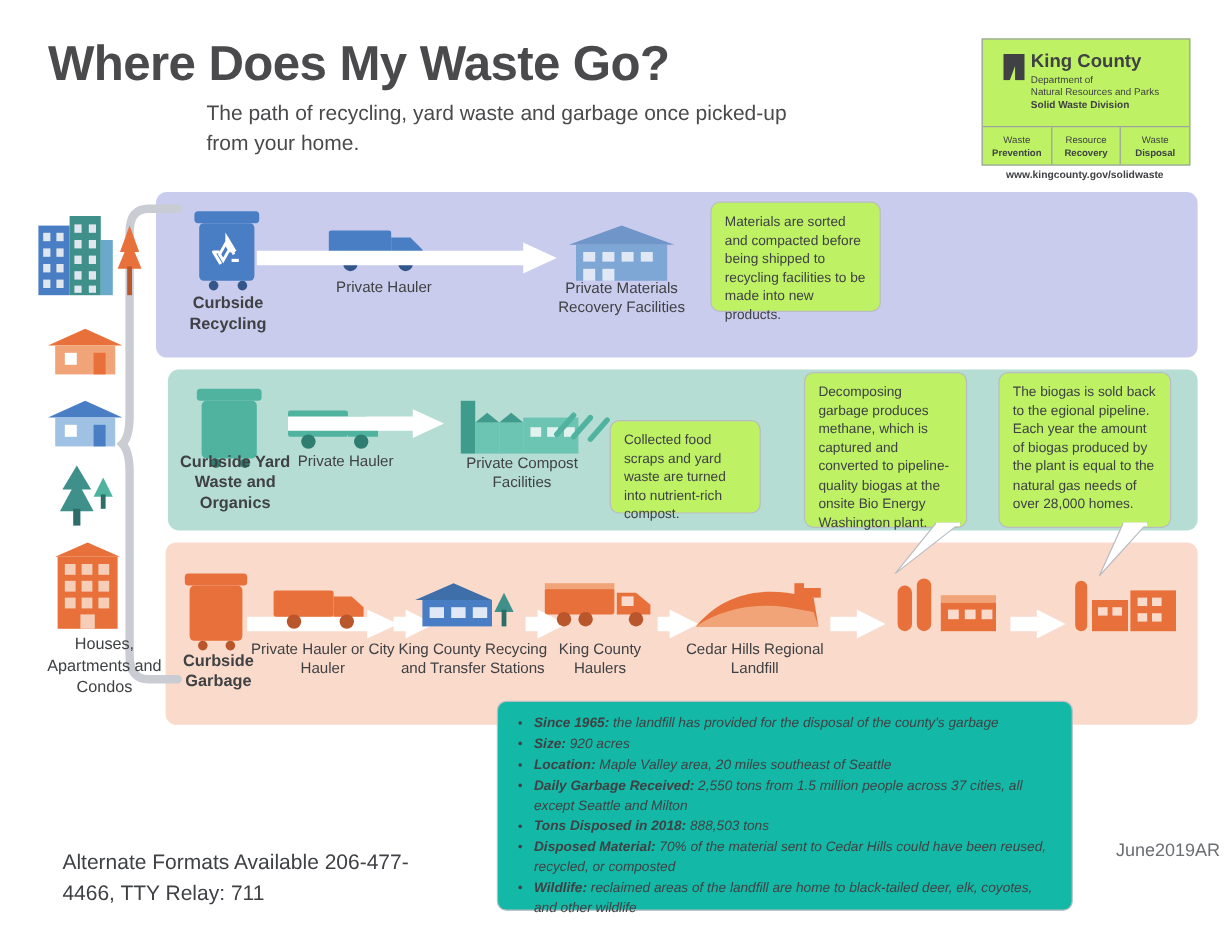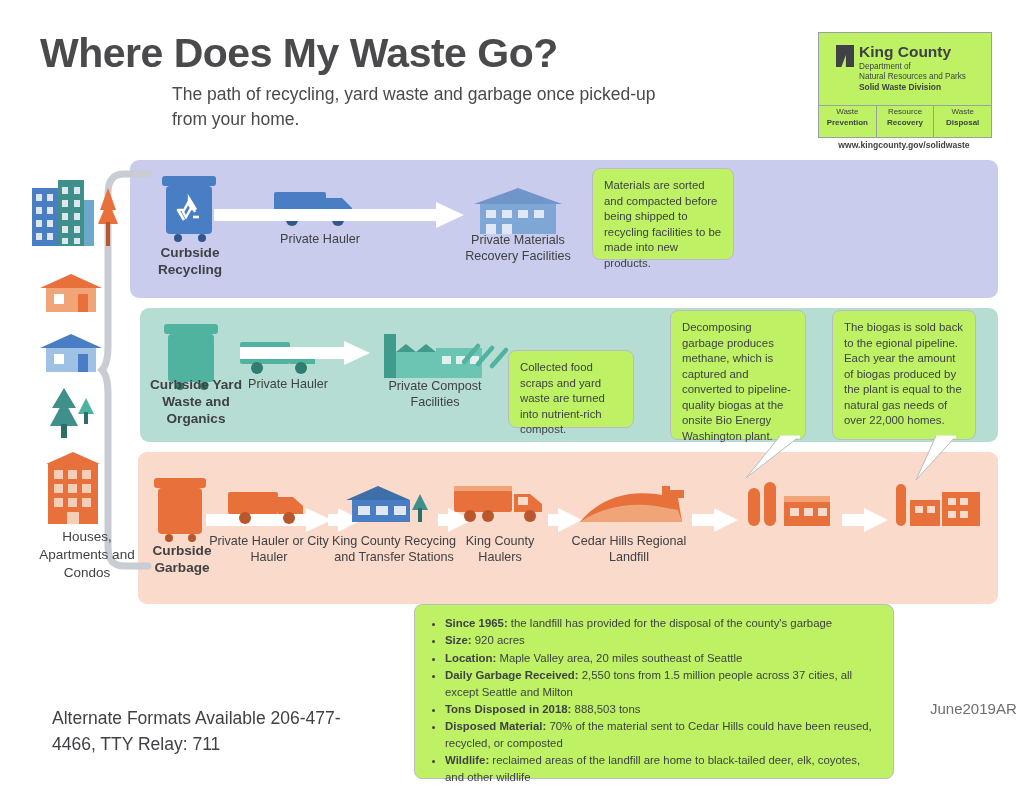--- a/index.html
+++ b/index.html
@@ -30,21 +30,21 @@
   .logo-mark{
     position:absolute;left:17px;top:12px;width:18px;height:22px;background:#3f4144;
     clip-path:polygon(0 0,100% 0,100% 100%,55% 100%,55% 45%,30% 100%,0 100%);
   }
   .logo-kc{position:absolute;left:40px;top:10px;font-size:15.5px;font-weight:bold;color:#3f4144;}
   .logo-l2{position:absolute;left:40px;top:29px;font-size:8.2px;color:#3f4144;}
   .logo-l3{position:absolute;left:40px;top:39px;font-size:8.2px;color:#3f4144;}
   .logo-l4{position:absolute;left:40px;top:49px;font-size:8.4px;font-weight:bold;color:#3f4144;}
   .logo-bottom{display:flex;height:31px;}
   .logo-cell{
-    flex:1;display:flex;flex-direction:column;align-items:center;
+    flex:1;display:flex;flex-direction:column;align-items:center;justify-content:center;
     font-size:8px;line-height:11px;color:#3f4144;text-align:center;
   }
   .logo-cell + .logo-cell{border-left:1px solid #9aa0a6;}
   .logo-cell .b{font-weight:bold;}
   .logo-url{
     position:absolute;left:818px;top:140px;width:172px;text-align:center;
     font-size:8.6px;font-weight:bold;color:#3f4144;
   }
 
   
@@ -72,23 +72,23 @@
   }
 
   
   .callout{
     position:absolute;background:#bef264;border:1px solid #b9bcc2;border-radius:8px;
     font-size:11.4px;line-height:15.5px;color:#3f4144;padding:9px 11px;box-sizing:border-box;
   }
 
   
   .facts{
-    position:absolute;left:414px;top:604px;width:480px;height:175px;
-    background:#bef264;border:1px solid #b9bcc2;border-radius:8px;
-    padding:10px 14px 8px 14px;box-sizing:border-box;
+    position:absolute;left:414px;top:584px;width:480px;height:175px;
+    background:#14b8a6;border:1px solid #b9bcc2;border-radius:8px;
+    padding:10px 14px 8px 14px;box-sizing:border-box;font-style:italic;
   }
   .facts ul{margin:0;padding-left:16px;}
   .facts li{font-size:11.4px;line-height:16.4px;color:#3f4144;margin-bottom:1px;}
   .facts li b{font-weight:bold;}
 
   
   .alt-formats{
     position:absolute;left:52px;top:705px;width:330px;
     font-size:17.5px;line-height:26px;color:#3f4144;
   }
@@ -288,21 +288,21 @@
   <svg style="position:absolute;left:462px;top:340px;" width="52" height="30" viewBox="0 0 52 30">
     <g stroke="#4fb3a0" stroke-width="4.5" stroke-linecap="round">
       <line x1="2" y1="22" x2="16" y2="6"></line>
       <line x1="16" y1="24" x2="30" y2="8"></line>
       <line x1="30" y1="26" x2="44" y2="10"></line>
     </g>
   </svg>
 
   <div class="callout" style="left:670px;top:310px;width:136px;height:130px;">Decomposing garbage produces methane, which is captured and converted to pipeline-quality biogas at the onsite Bio Energy Washington plant.</div>
   <div class="callout" style="left:508px;top:350px;width:126px;height:78px;">Collected food scraps and yard waste are turned into nutrient-rich compost.</div>
-  <div class="callout" style="left:832px;top:310px;width:144px;height:130px;">The biogas is sold back to the egional pipeline. Each year the amount of biogas produced by the plant is equal to the natural gas needs of over 22,000 homes.</div>
+  <div class="callout" style="left:832px;top:310px;width:144px;height:130px;">The biogas is sold back to the egional pipeline. Each year the amount of biogas produced by the plant is equal to the natural gas needs of over 28,000 homes.</div>
 
   <svg style="position:absolute;left:744px;top:436px;" width="60" height="60" viewBox="0 0 60 60">
     <path d="M56 0 L36 0 L2 42 Z" fill="#ffffff" stroke="#b9bcc2" stroke-width="1"></path>
     <path d="M56 1 L36 1" stroke="#ffffff" stroke-width="3"></path>
   </svg>
   <svg style="position:absolute;left:900px;top:436px;" width="60" height="60" viewBox="0 0 60 60">
     <path d="M56 0 L36 0 L16 44 Z" fill="#ffffff" stroke="#b9bcc2" stroke-width="1"></path>
     <path d="M56 1 L36 1" stroke="#ffffff" stroke-width="3"></path>
   </svg>
 

